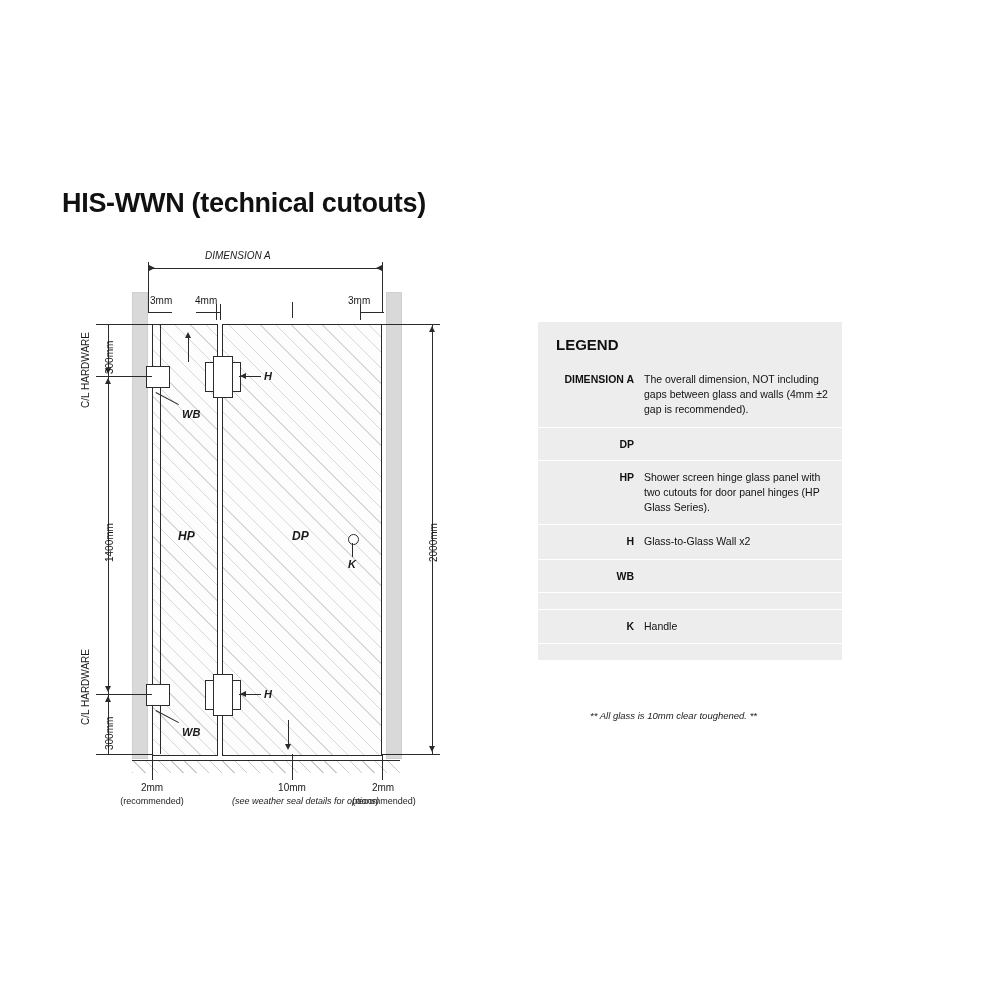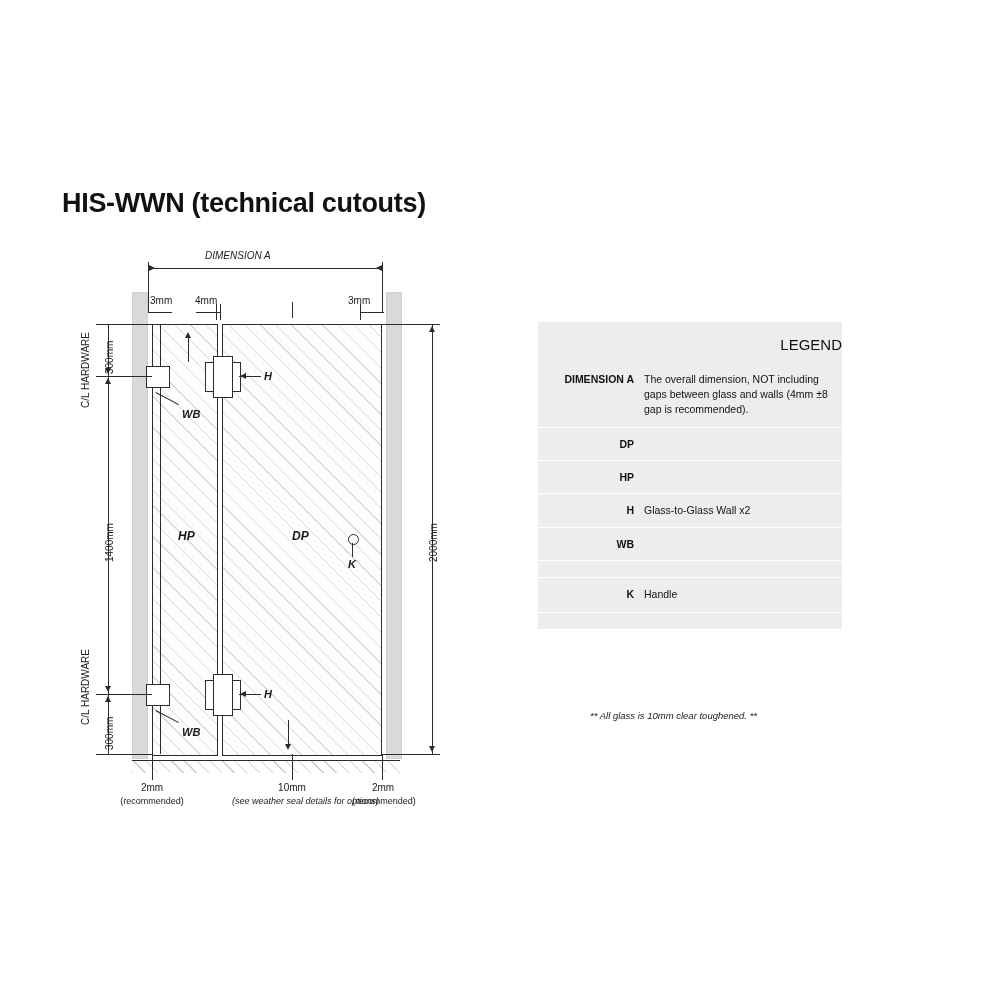--- a/index.html
+++ b/index.html
@@ -114,24 +114,23 @@
   #legend {
     position: absolute;
     left: 538px;
     top: 322px;
     width: 304px;
     background: #ededed;
     padding: 0;
   }
   .legend-title {
     font-size: 15px;
-    font-weight: normal;
+    font-weight: bold;
     padding: 14px 0 10px 18px;
     color: #111;
-    text-align: right;
   }
   .legend-row {
     display: flex;
     align-items: flex-start;
     border-top: 1px solid #ffffff;
     padding: 9px 10px 9px 0;
   }
   .legend-row.noline { border-top: none; }
   .legend-key {
     width: 96px;
@@ -271,29 +270,30 @@
 
   <div class="lbl center" style="left:294px; top:542px; width:58px;">2mm</div>
   <div class="lbl center" style="left:282px; top:556px; width:84px; font-size:9px;">(recommended)</div>
 </div>
 
 <div id="legend">
   <div class="legend-title">LEGEND</div>
 
   <div class="legend-row noline">
     <div class="legend-key">DIMENSION A</div>
-    <div class="legend-desc">The overall dimension, NOT including gaps between glass and walls (4mm ±8 gap is recommended).</div>
+    <div class="legend-desc">The overall dimension, NOT including gaps between glass and walls (4mm ±2 gap is recommended).</div>
   </div>
 
   <div class="legend-row">
     <div class="legend-key">DP</div>
   </div>
 
   <div class="legend-row">
     <div class="legend-key">HP</div>
+    <div class="legend-desc">Shower screen hinge glass panel with two cutouts for door panel hinges (HP Glass Series).</div>
   </div>
 
   <div class="legend-row">
     <div class="legend-key">H</div>
     <div class="legend-desc">Glass-to-Glass Wall x2</div>
   </div>
 
   <div class="legend-row">
     <div class="legend-key">WB</div>
   </div>

